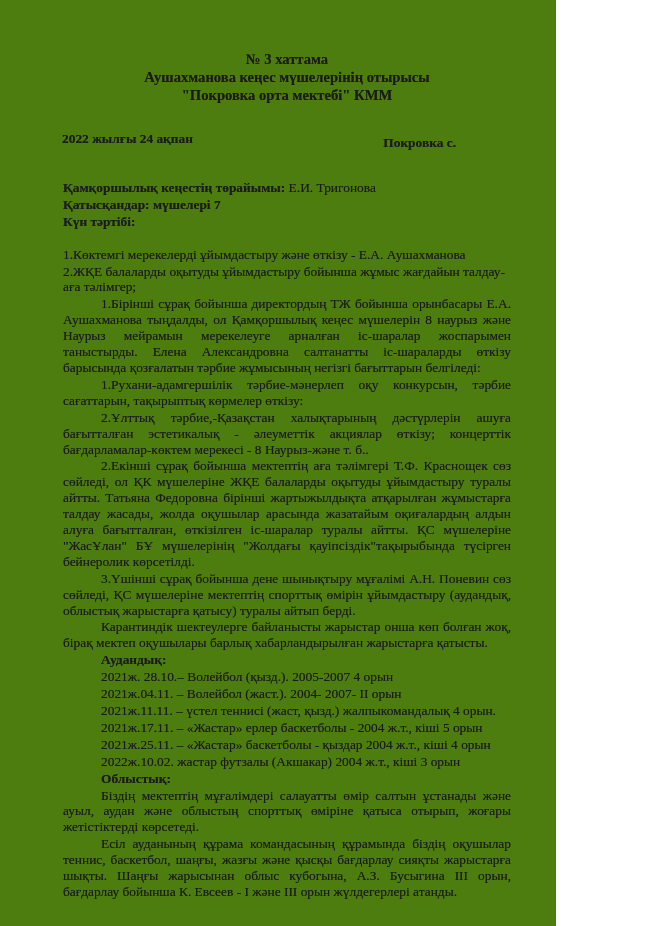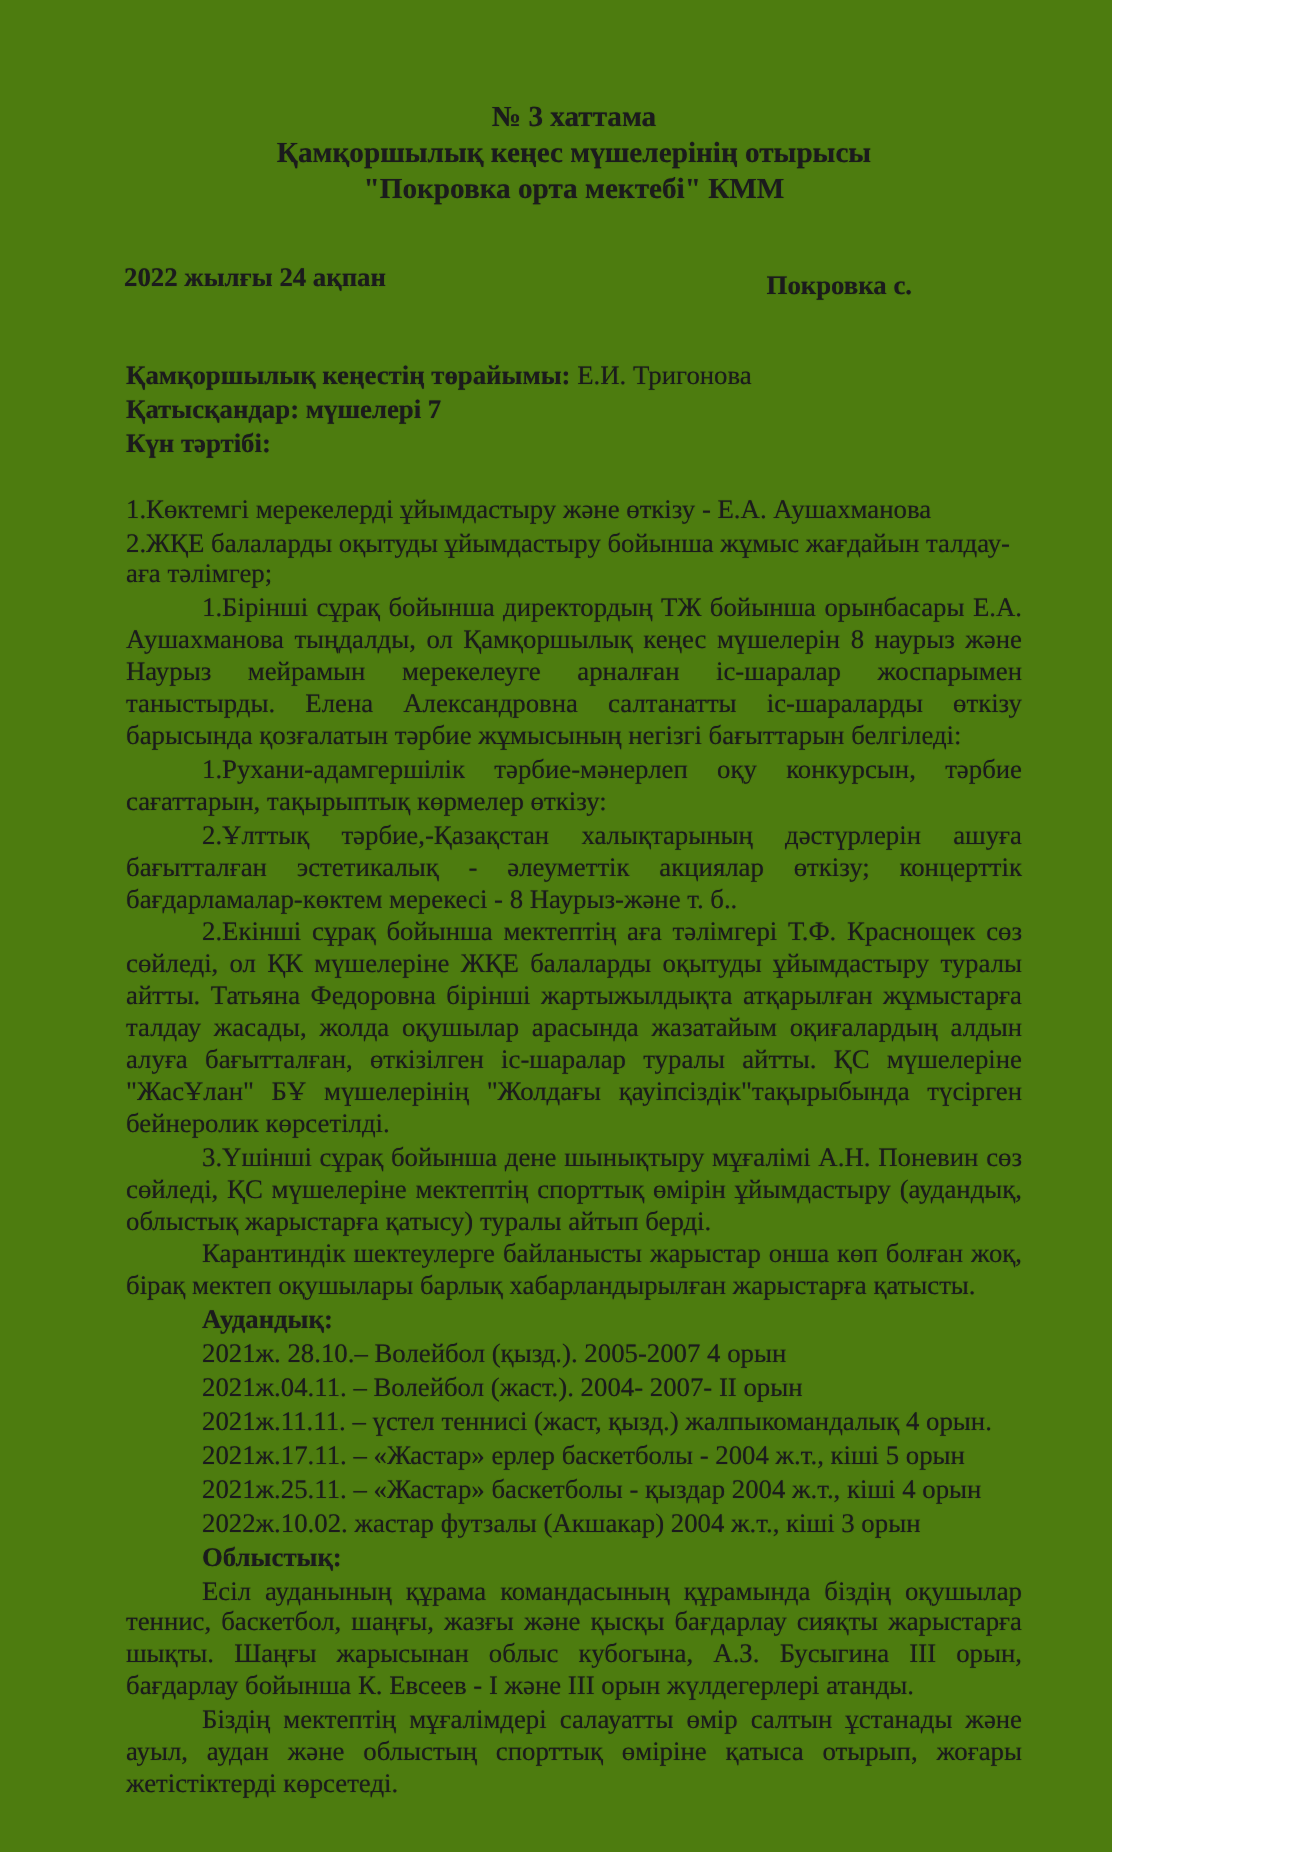--- a/index.html
+++ b/index.html
@@ -45,21 +45,21 @@
   .subhead { text-indent: 38px; }
   .result { padding-left: 38px; }
 </style>
 </head>
 <body>
 
 <div class="page">
 
   <div class="title-block">
     <div>№ 3 хаттама</div>
-    <div>Қамқоршылық кеңес мүшелерінің отырысы</div>
+    <div>Аушахманова кеңес мүшелерінің отырысы</div>
     <div>"Покровка орта мектебі" КММ</div>
   </div>
 
   <div class="date-row">
     <span class="date">2022 жылғы 24 ақпан</span>
     <span class="place">Покровка с.</span>
   </div>
 
   <div class="meta">
     <p><span class="bold">Қамқоршылық кеңестің төрайымы:</span> <span>Е.И. Тригонова</span></p>
@@ -82,17 +82,17 @@
 
     <p class="subhead bold">Аудандық:</p>
     <p class="result">2021ж. 28.10.– Волейбол (қызд.). 2005-2007 4 орын</p>
     <p class="result">2021ж.04.11. – Волейбол (жаст.). 2004- 2007- II орын</p>
     <p class="result">2021ж.11.11. – үстел теннисі (жаст, қызд.) жалпыкомандалық 4 орын.</p>
     <p class="result">2021ж.17.11. – «Жастар» ерлер баскетболы - 2004 ж.т., кіші 5 орын</p>
     <p class="result">2021ж.25.11. – «Жастар» баскетболы - қыздар 2004 ж.т., кіші 4 орын</p>
     <p class="result">2022ж.10.02. жастар футзалы (Акшакар) 2004 ж.т., кіші 3 орын</p>
 
     <p class="subhead bold">Облыстық:</p>
+    <p class="para">Біздің мектептің мұғалімдері салауатты өмір салтын ұстанады және ауыл, аудан және облыстың спорттық өміріне қатыса отырып, жоғары жетістіктерді көрсетеді.</p>
     <p class="para">Есіл ауданының құрама командасының құрамында біздің оқушылар теннис, баскетбол, шаңғы, жазғы және қысқы бағдарлау сияқты жарыстарға шықты. Шаңғы жарысынан облыс кубогына, А.З. Бусыгина III орын, бағдарлау бойынша К. Евсеев - I және III орын жүлдегерлері атанды.</p>
-    <p class="para">Біздің мектептің мұғалімдері салауатты өмір салтын ұстанады және ауыл, аудан және облыстың спорттық өміріне қатыса отырып, жоғары жетістіктерді көрсетеді.</p>
   </div>
 
 </div>
 
 </body></html>

